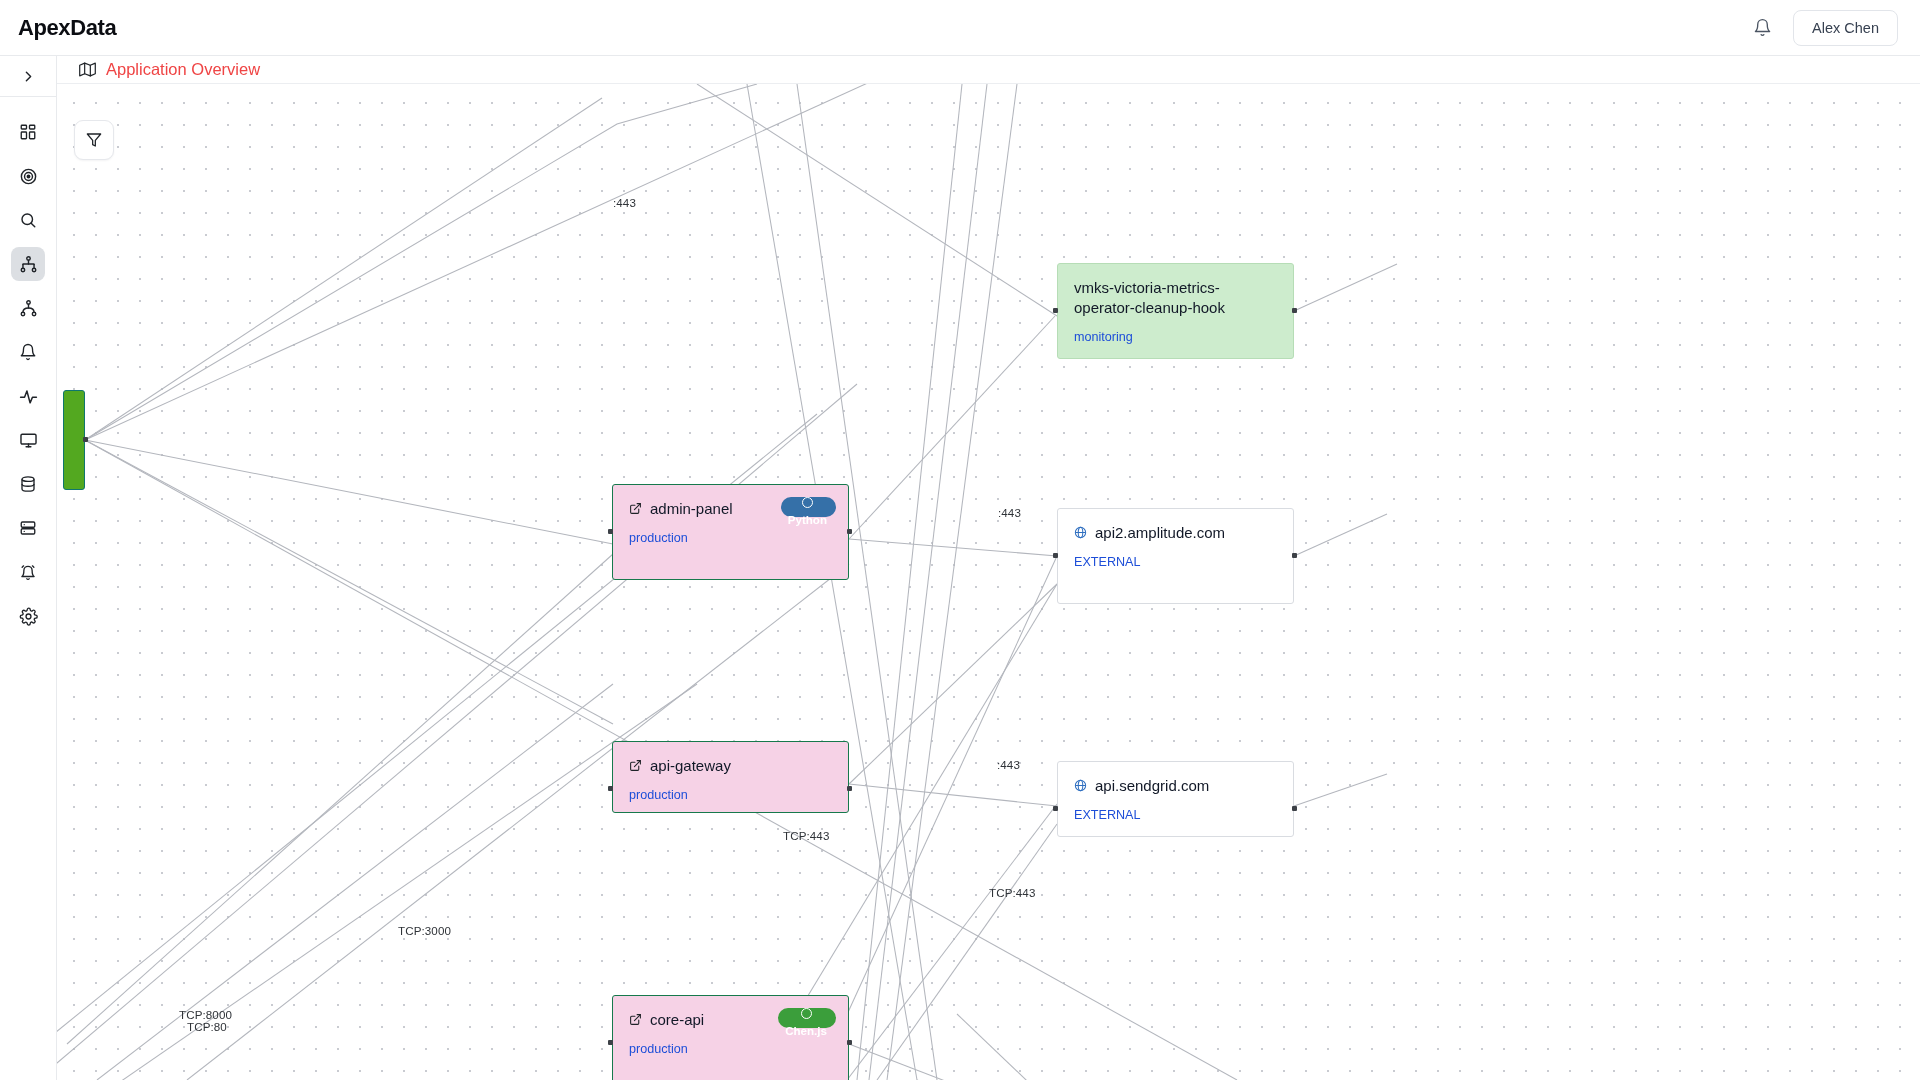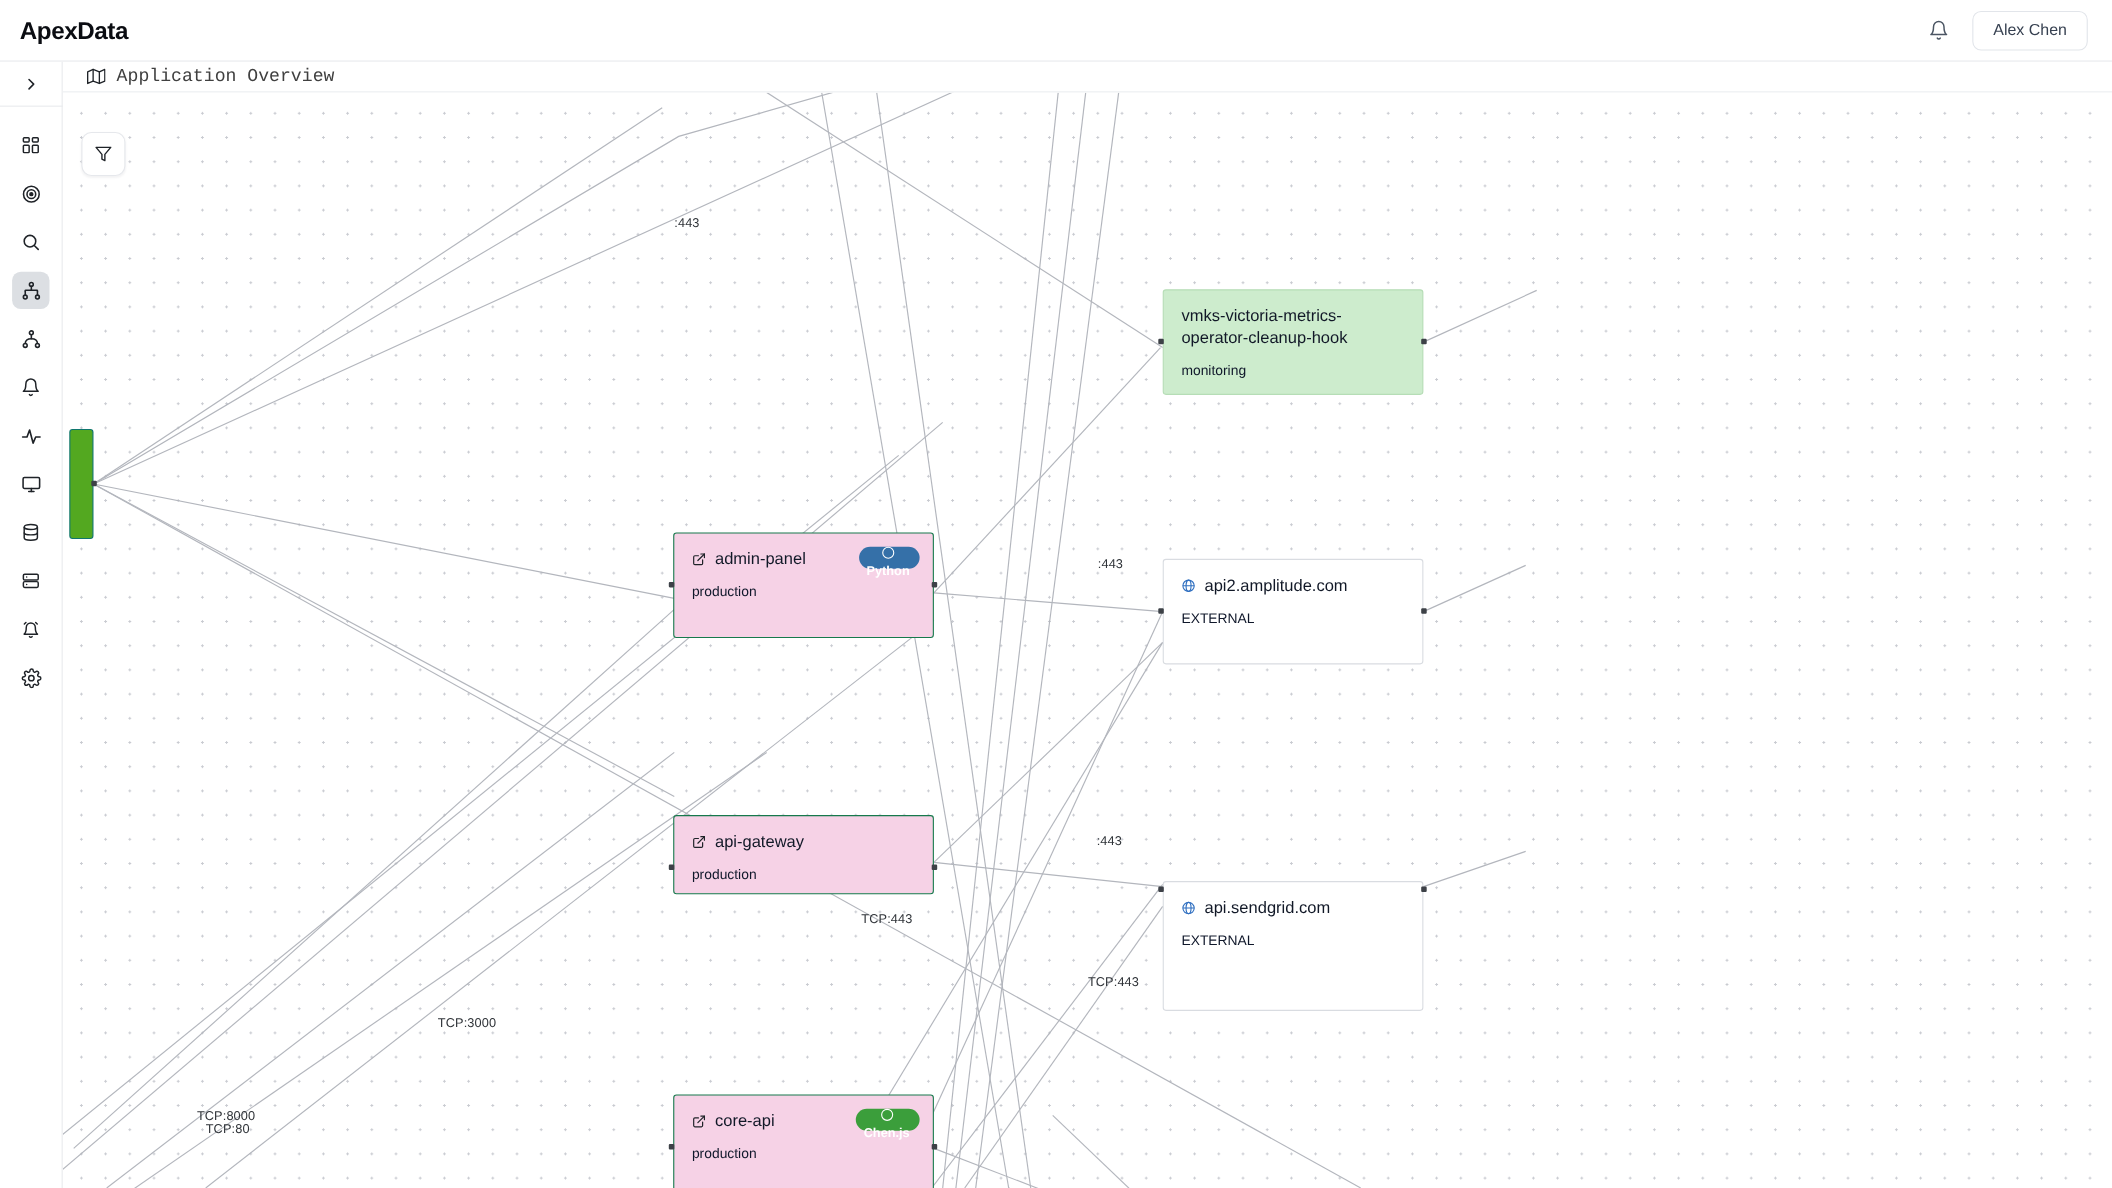--- a/index.html
+++ b/index.html
@@ -96,22 +96,21 @@
     width: 1863px; height: 28px;
     background: #ffffff;
     border-bottom: 1px solid #eceef1;
     display: flex; align-items: center;
     z-index: 25;
   }
   .page-title-wrap {
     display: flex; align-items: center; gap: 10px;
     margin-left: 22px;
     font-size: 16.5px;
-    color: #404040;
-    font-family: Liberation Mono, monospace;
+    color: #ef4444;
   }
 
   .edges { position: absolute; inset: 0; }
 
   .filter-btn {
     position: absolute;
     left: 17px; top: 36px;
     width: 40px; height: 40px;
     background: #ffffff;
     border: 1px solid #e6e8ec;
@@ -130,21 +129,21 @@
     cursor: pointer;
   }
   .node-title {
     display: flex; align-items: center; gap: 8px;
     font-size: 15px;
     color: #111827;
     line-height: 1.32;
   }
   .node-sub {
     font-size: 12.6px;
-    color: #0f172a;
+    color: #1d4ed8;
     margin-top: 12px;
   }
   .node-body { padding: 14px 16px; }
 
   .node-service {
     background: #f6d2e6;
     border: 1.6px solid #16794c;
   }
   .node-external {
     background: #ffffff;
@@ -448,21 +447,21 @@
             <line x1="10" y1="14" x2="21" y2="3"></line>
         </svg>
         <span>api-gateway</span>
       </div>
       <div class="node-sub">production</div>
     </div>
   </div>
   <div class="port" style="left:551px; top:702px;"></div>
   <div class="port" style="left:790px; top:702px;"></div>
 
-  <div class="node node-external" style="left:1000px; top:677px; width:237px; height:118px;margin-top:40px;">
+  <div class="node node-external" style="left:1000px; top:677px; width:237px; height:76px;">
     <div class="node-body">
       <div class="node-title">
         <svg class="glyph" width="13" height="13" viewBox="0 0 24 24" fill="none" stroke="#2f6fc0" stroke-width="1.9">
           <circle cx="12" cy="12" r="9.5"></circle>
             <ellipse cx="12" cy="12" rx="4.2" ry="9.5"></ellipse>
             <line x1="2.5" y1="12" x2="21.5" y2="12"></line>
         </svg>
         <span>api.sendgrid.com</span>
       </div>
       <div class="node-sub">EXTERNAL</div>

